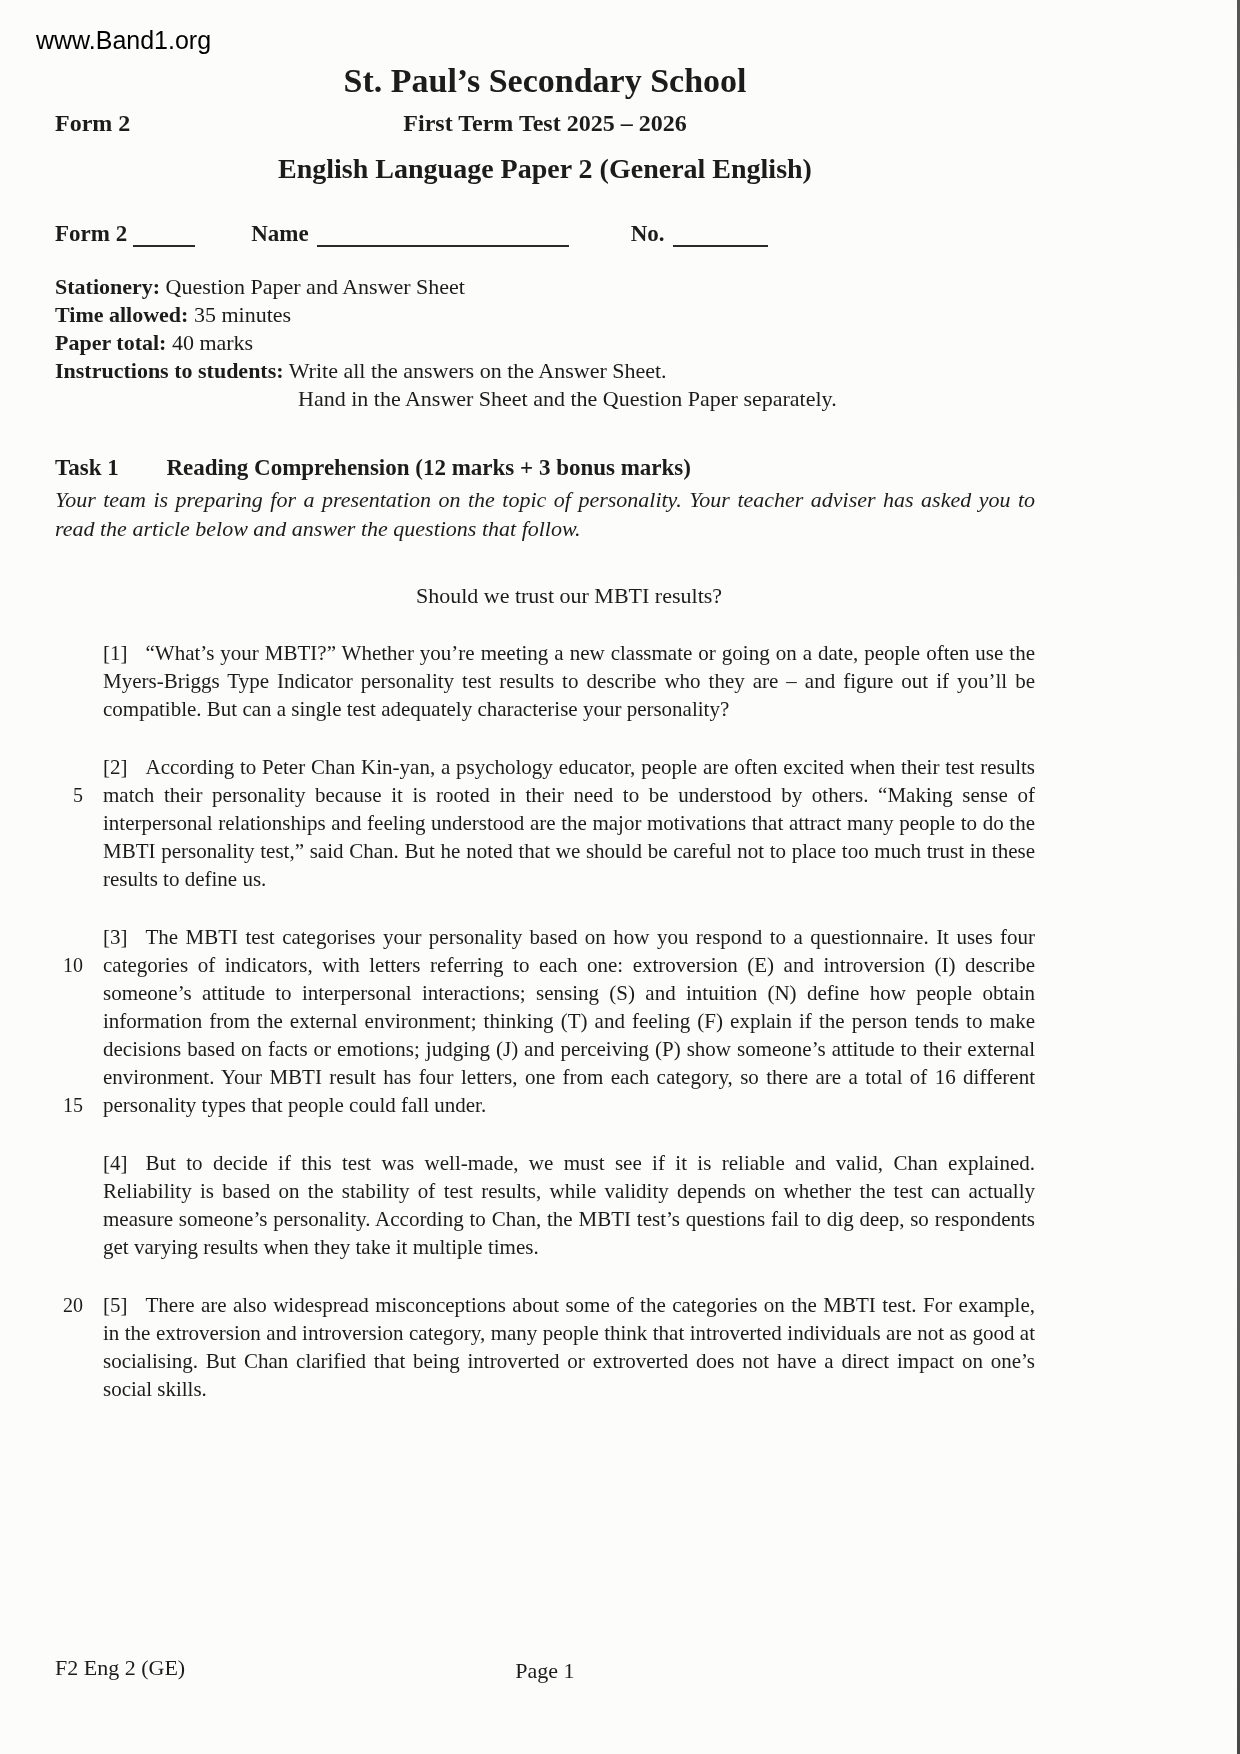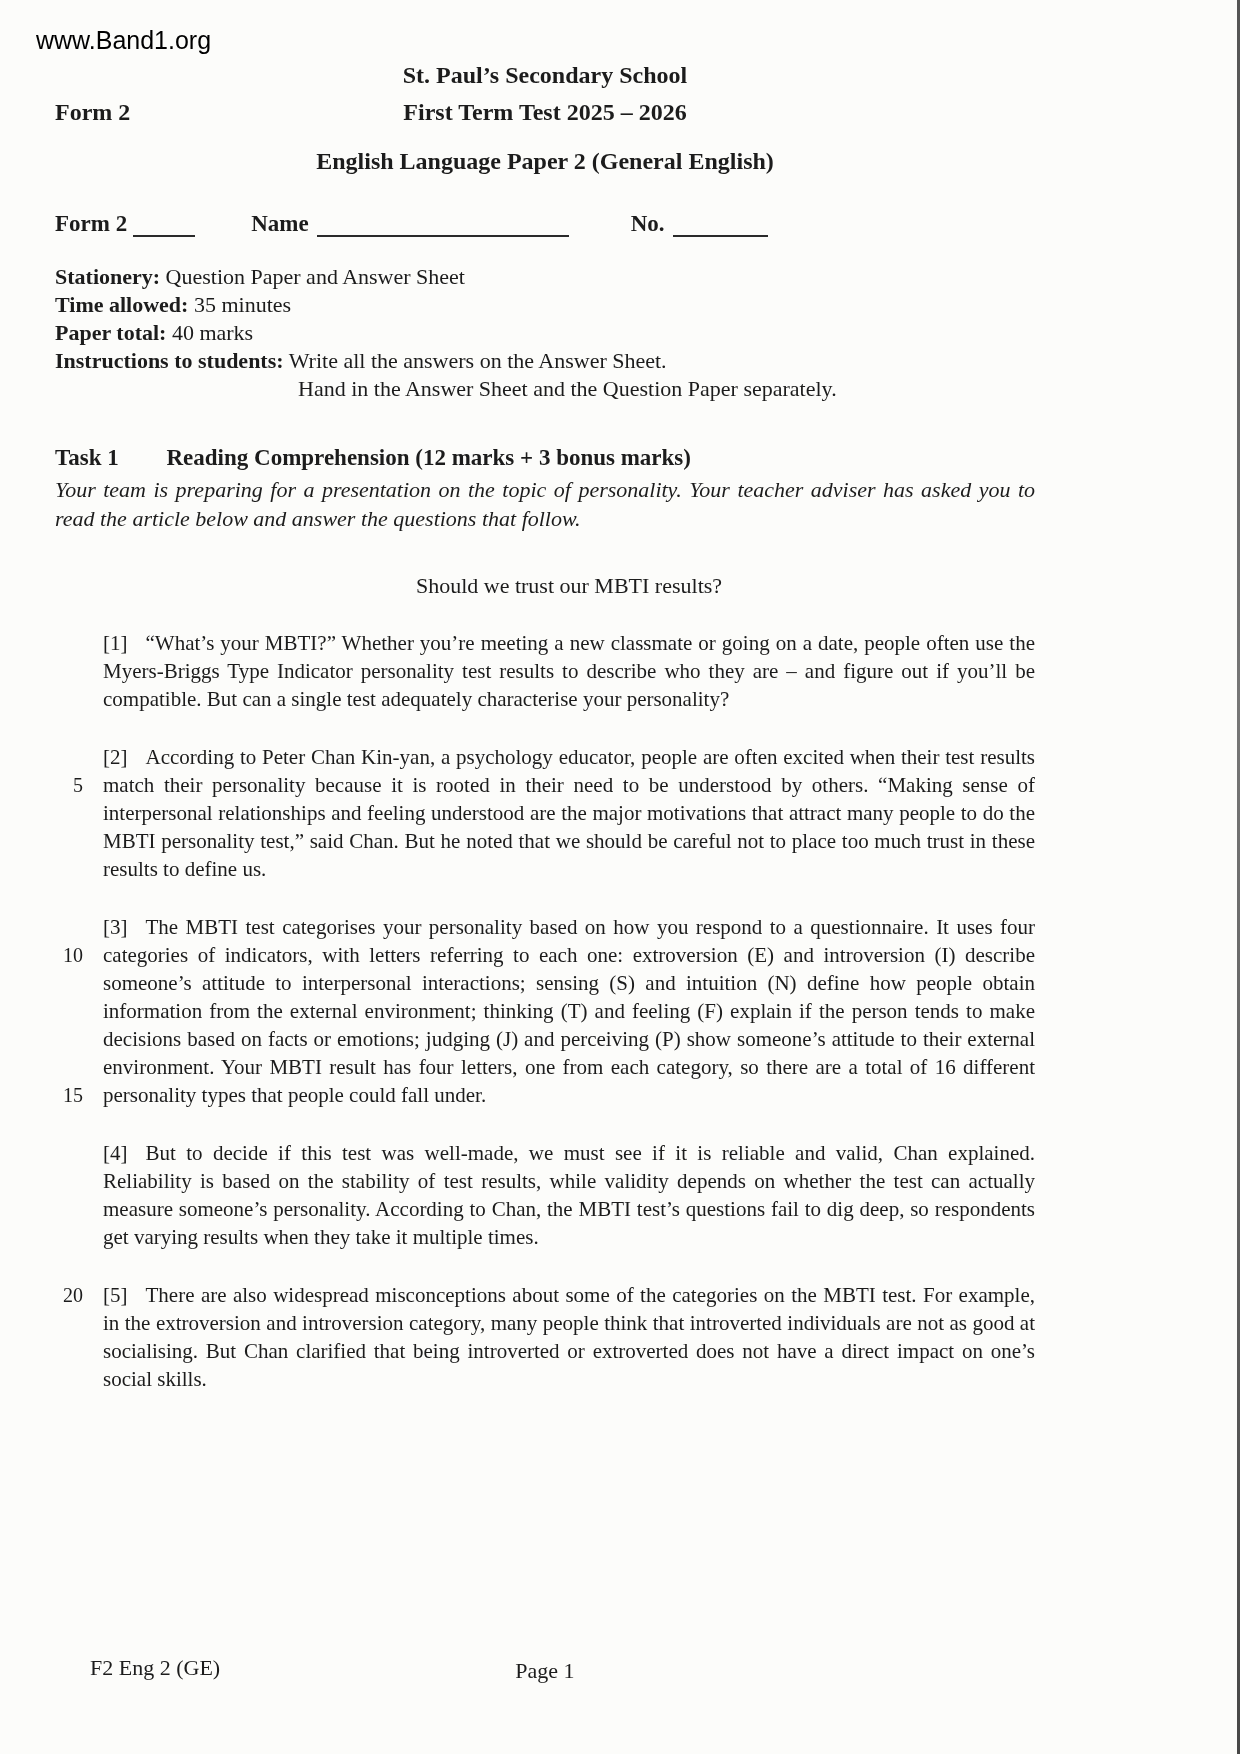--- a/index.html
+++ b/index.html
@@ -20,25 +20,25 @@
     opacity: .8;
   }
   .watermark {
     position: absolute; top: 26px; left: 36px;
     font-family: "Liberation Sans", "DejaVu Sans", sans-serif;
     font-size: 25px; color: #000000;
   }
   .content { position: absolute; top: 62px; left: 55px; width: 980px; }
 
   .h-center { text-align: center; font-weight: bold; }
-  .school-title { font-size: 24px; }
+  .school-title { font-size: 34px; }
   .header-line2 { position: relative; margin-top: 10px; font-size: 24px; }
   .form-left { position: absolute; left: 0; top: 0; font-weight: bold; }
   .test-title { font-weight: bold; text-align: center; }
-  .paper-title { margin-top: 22px; font-size: 24px; }
+  .paper-title { margin-top: 16px; font-size: 28px; }
 
   .student-row { margin-top: 36px; font-size: 23px; font-weight: bold; display: flex; align-items: flex-end; }
   .blank { display: inline-block; border-bottom: 2px solid #2a2a2a; height: 26px; }
   .blank-form { width: 62px; margin-left: 6px; }
   .name-label { margin-left: 56px; }
   .blank-name { width: 252px; margin-left: 8px; }
   .no-label { margin-left: 62px; }
   .blank-no { width: 95px; margin-left: 8px; }
 
   .details { margin-top: 26px; font-size: 22px; }
@@ -57,21 +57,21 @@
   .para:first-of-type { margin-top: 22px; }
   .para-num { padding-right: 18px; }
   .line-no {
     position: absolute; left: -48px; width: 28px; text-align: right;
     font-size: 20px; line-height: 28px;
   }
   .ln-2 { top: 28px; }
   .ln-7 { top: 168px; }
   .ln-1 { top: 0; }
 
-  .footer-code { position: absolute; left: 55px; top: 1655px; font-size: 22px; margin-left: 35px; }
+  .footer-code { position: absolute; left: 55px; top: 1655px; font-size: 22px; }
   .footer-page { position: absolute; left: 55px; top: 1658px; width: 980px; text-align: center; font-size: 22px; }
 </style>
 </head>
 <body>
 
 <div class="page">
   <div class="scan-edge"></div>
 
   <div class="watermark">www.Band1.org</div>
 

